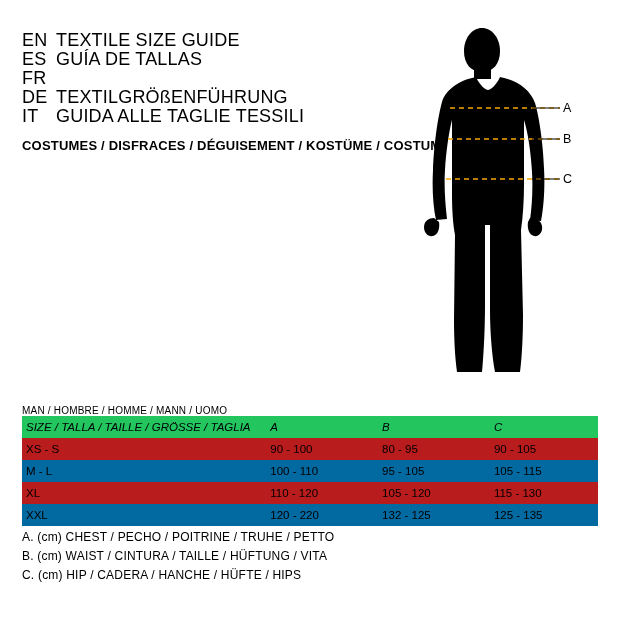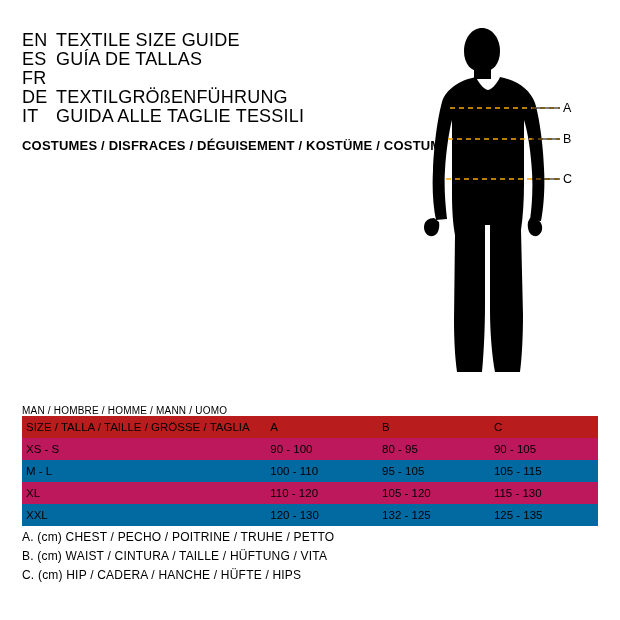--- a/index.html
+++ b/index.html
@@ -99,24 +99,25 @@
     width: 576px;
     font-size: 11.5px;
   }
   table.size-table td, table.size-table th {
     padding: 3px 4px;
     text-align: left;
     font-weight: normal;
     height: 16px;
   }
   tr.head-row {
+    background: #22c55e;
+    font-style: italic;
+  }
+  tr.row-alt {
     background: #b91c1c;
-  }
-  tr.row-alt {
-    background: #be185d;
   }
   tr.row-shade {
     background: #0369a1;
     padding-left: 40px;
   }
   td.col-size, th.col-size { width: 250px; padding-left: 2px; }
   td.col-a, th.col-a { width: 110px; text-align: center; }
   td.col-b, th.col-b { width: 110px; text-align: center; }
   td.col-c, th.col-c { width: 106px; text-align: center; }
 
@@ -243,21 +244,21 @@
           <td class="col-c">105 - 115</td>
         </tr>
         <tr class="row-alt">
           <td class="col-size">XL</td>
           <td class="col-a">110 - 120</td>
           <td class="col-b">105 - 120</td>
           <td class="col-c">115 - 130</td>
         </tr>
         <tr class="row-shade">
           <td class="col-size">XXL</td>
-          <td class="col-a">120 - 130</td>
+          <td class="col-a">120 - 220</td>
           <td class="col-b">132 - 125</td>
           <td class="col-c">125 - 135</td>
         </tr>
       </tbody>
     </table>
   </div>
 
   <div class="legend">
     <div class="legend-row">A. (cm) CHEST / PECHO / POITRINE / TRUHE / PETTO</div>
     <div class="legend-row">B. (cm) WAIST / CINTURA / TAILLE / HÜFTUNG / VITA</div>

